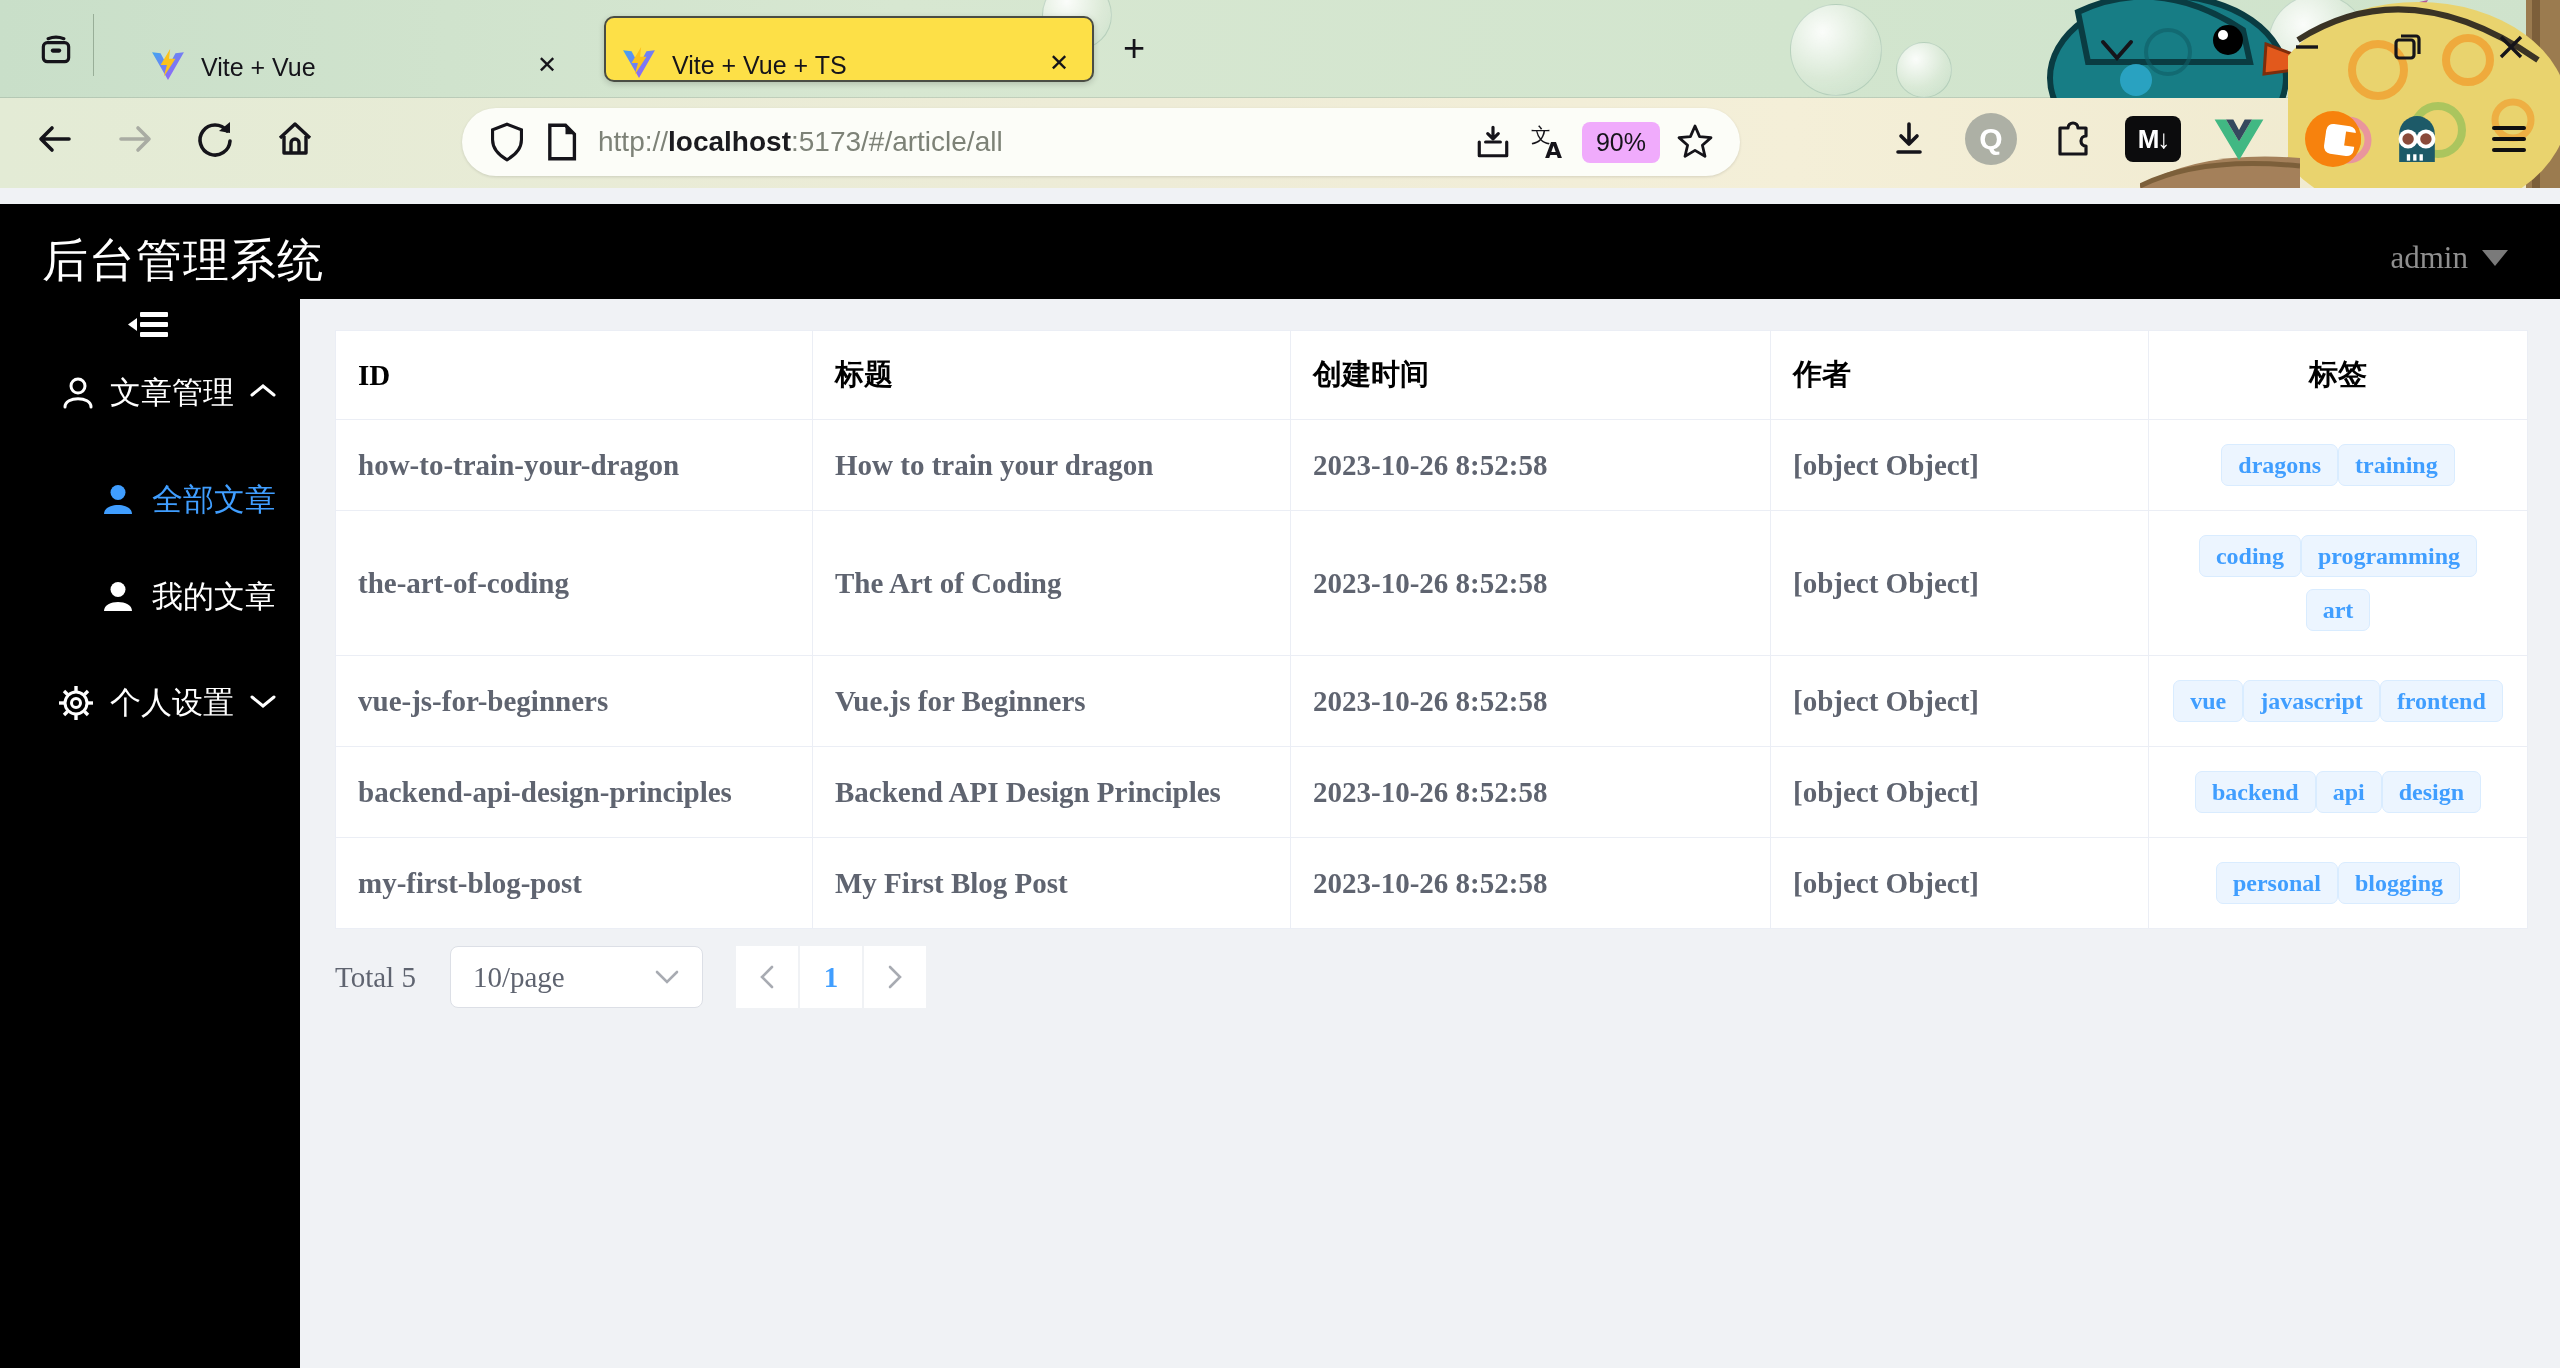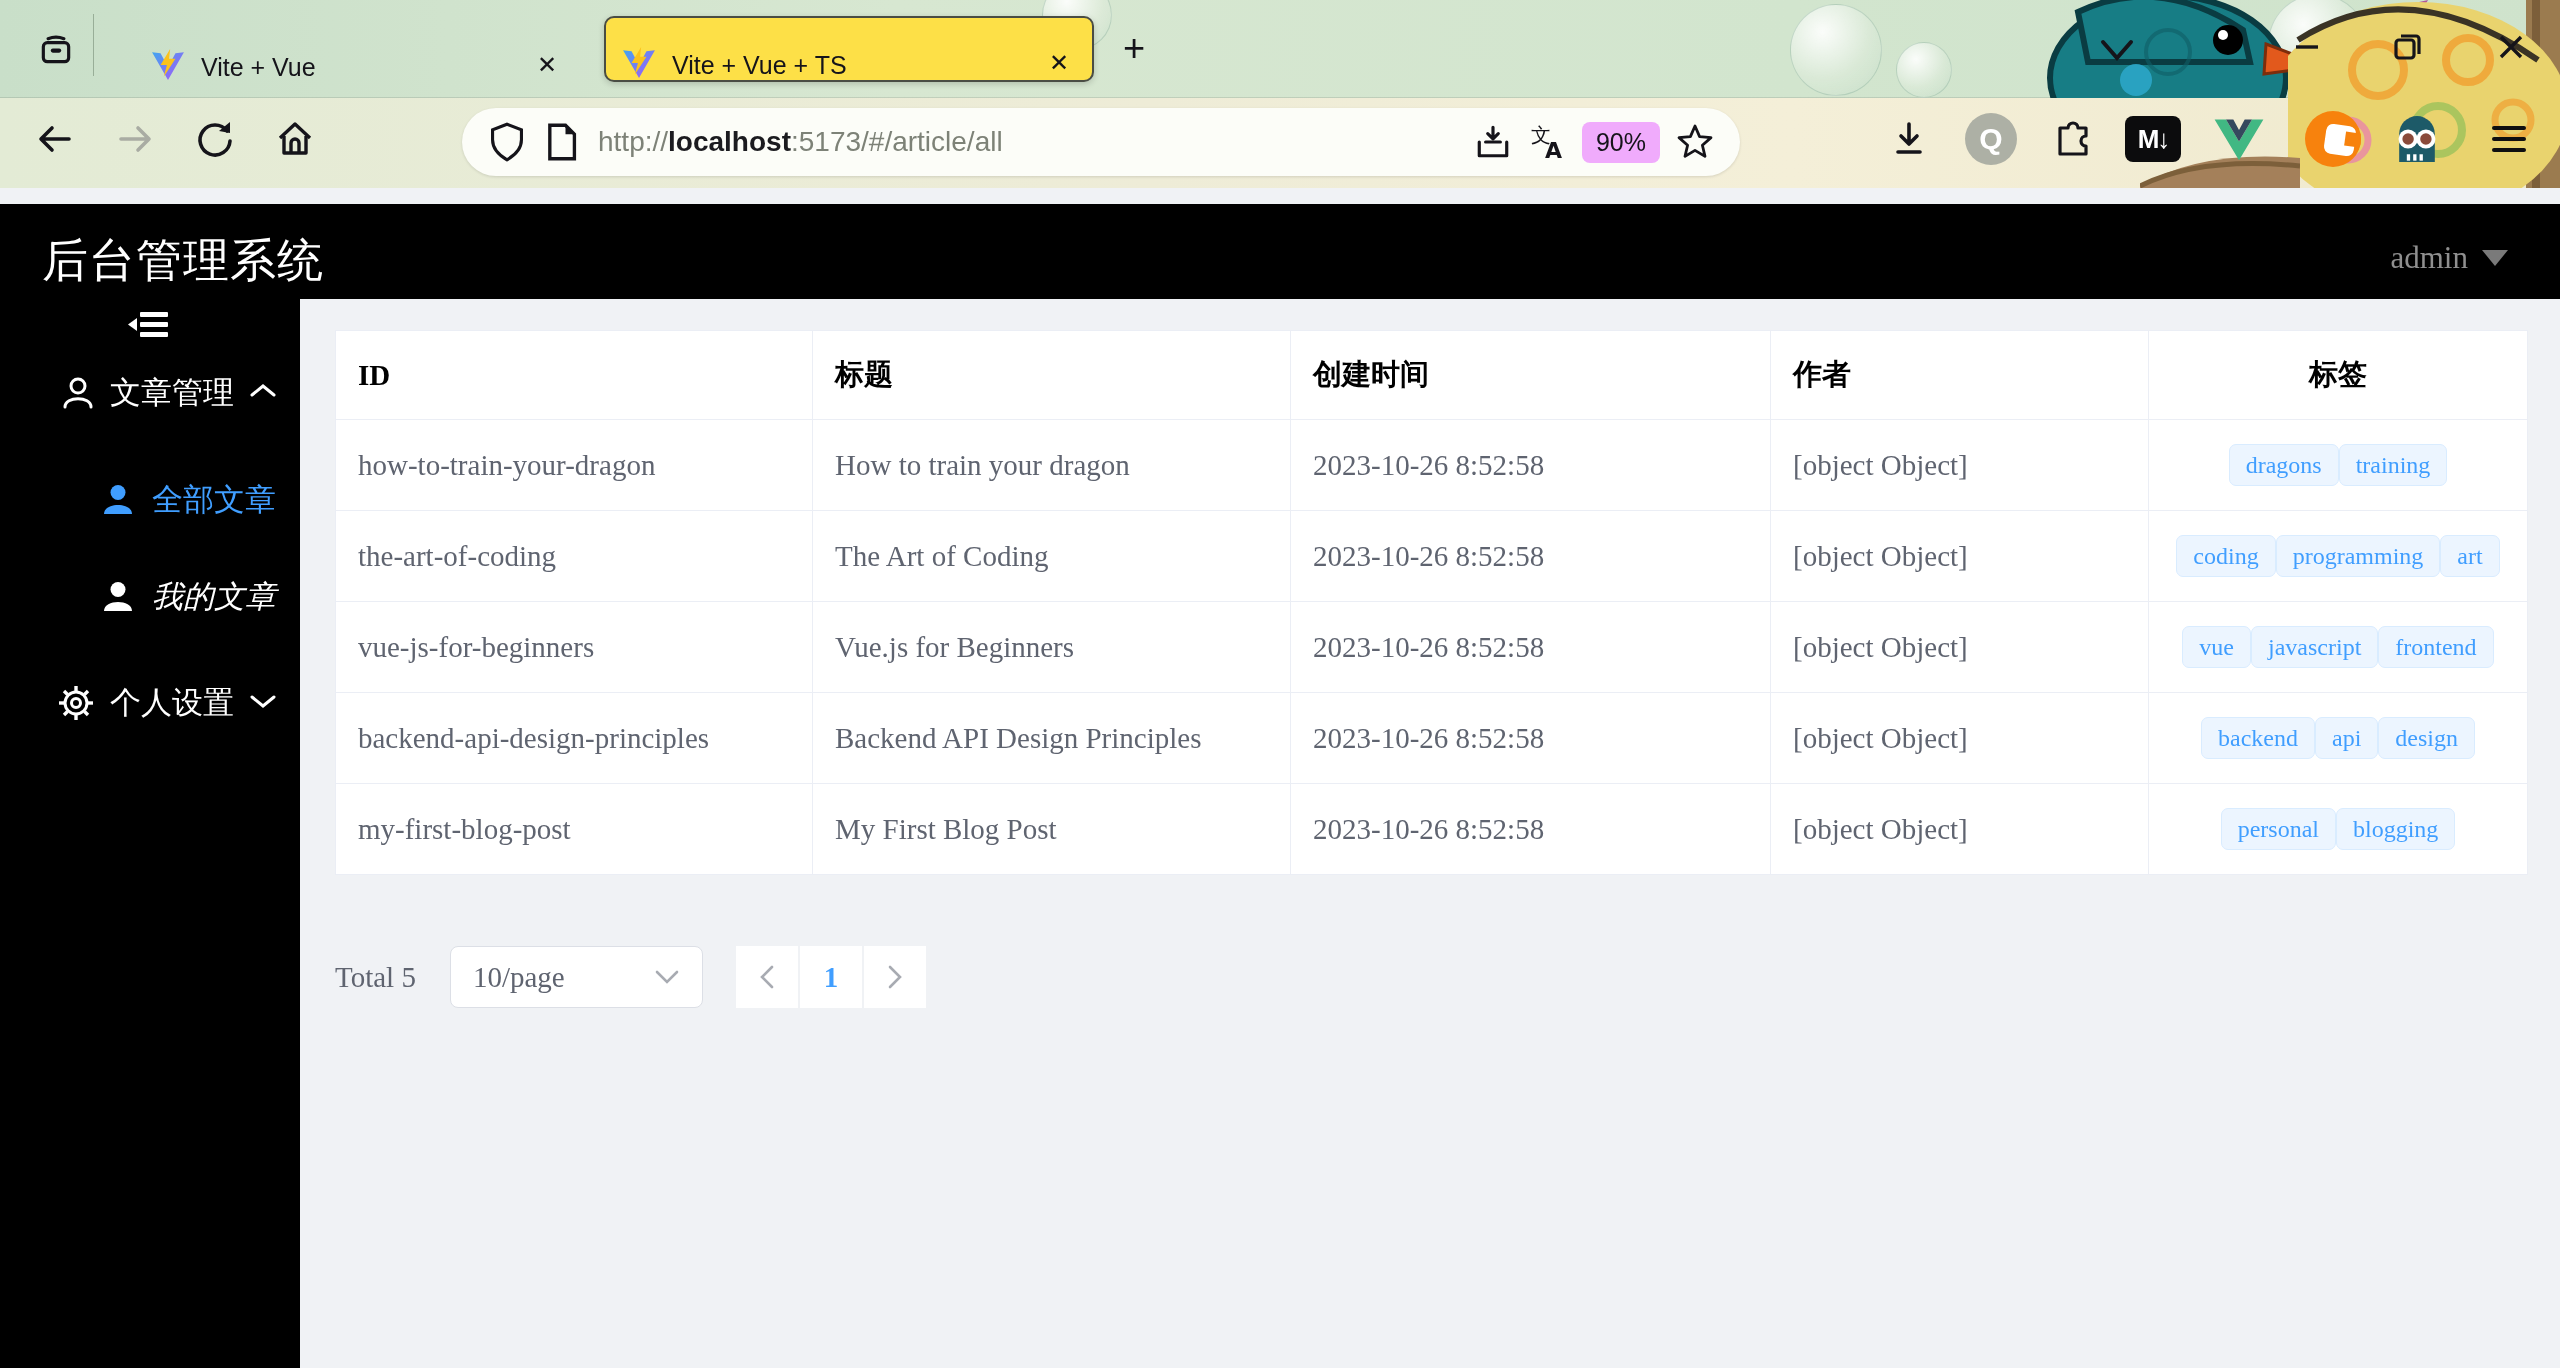--- a/index.html
+++ b/index.html
@@ -63,21 +63,21 @@
   .menu-item .mi-icon { position:absolute; display:flex; align-items:center; justify-content:center; }
   .mi-label { font-size:31px; color:#fff; }
   .menu-item.active .mi-label { color:#409eff; }
   .mi-chevron { position:absolute; left:236px; }
 
   #main { position:absolute; left:300px; top:111px; width:2260px; height:1069px; background:#f0f2f5; }
 
   table#articles { position:absolute; left:35px; top:31px; width:2192px; border-collapse:collapse; table-layout:fixed;
                    background:#fff; font-family:"Liberation Serif", serif; }
   #articles th, #articles td { border:1px solid #ebeef5; text-align:left; vertical-align:middle;
-                               font-weight:400; font-size:29px; padding:24px 22px; word-wrap:break-word; }
+                               font-weight:700; font-size:29px; padding:24px 22px; word-wrap:break-word; }
   #articles th { color:#000000; font-weight:700; height:78px; }
   #articles td { color:#5f6470; }
   #articles th:last-child, #articles td:last-child { text-align:center; }
   #articles tr.data-row td { height:84px; }
   .tags { display:flex; flex-wrap:wrap; justify-content:center; align-items:center; gap:12px 0; }
   .tag-pill { background:#ecf5ff; border:1px solid #d9ecff; color:#409eff; border-radius:7px;
               font-size:24px; line-height:40px; height:42px; padding:0 16px; white-space:nowrap; }
 
   #pagination { position:absolute; left:35px; top:647px; display:flex; align-items:center; font-size:29px; color:#5f6470; }
   #page-total { margin-right:34px; }
@@ -339,21 +339,21 @@
     <div class="menu-item active" style="top:169px;">
       <span class="mi-icon" style="left:88px;">
         <svg width="36" height="36" viewBox="0 0 36 36" fill="#409eff">
             <circle cx="18" cy="10.5" r="7.5"></circle>
             <path d="M4 32 C4 20 32 20 32 32 Z"></path>
           </svg>
       </span>
       <span class="mi-label" style="margin-left:140px;">全部文章</span>
     </div>
 
-    <div class="menu-item" style="top:266px;font-style:italic;">
+    <div class="menu-item" style="top:266px;">
       <span class="mi-icon" style="left:88px;">
         <svg width="36" height="36" viewBox="0 0 36 36" fill="#fff">
             <circle cx="18" cy="10.5" r="7.5"></circle>
             <path d="M4 32 C4 20 32 20 32 32 Z"></path>
           </svg>
       </span>
       <span class="mi-label" style="margin-left:140px;">我的文章</span>
     </div>
 
     <div class="menu-item" style="top:372px;">

